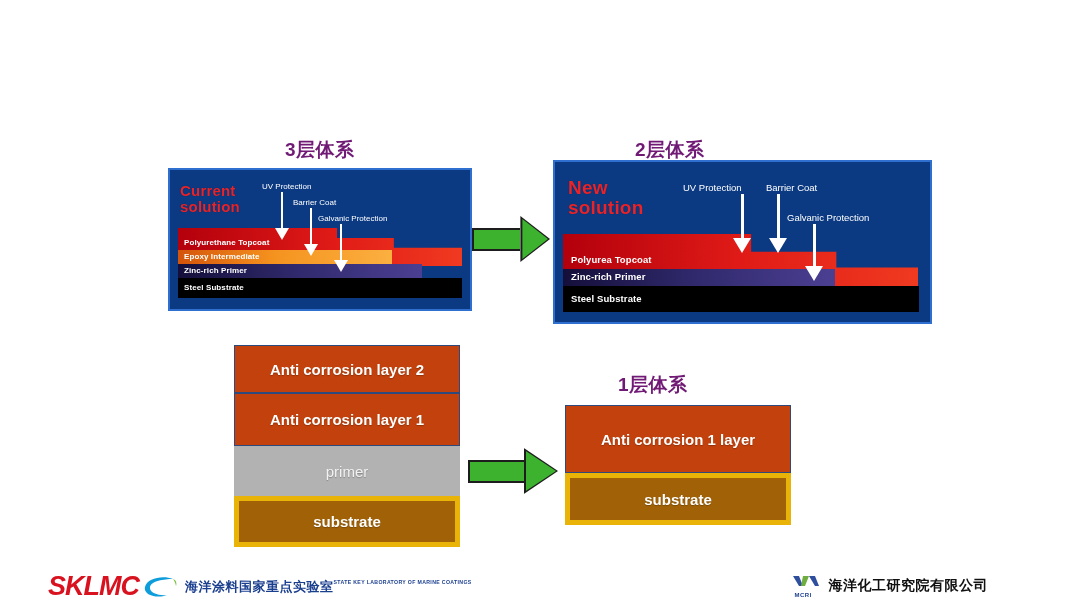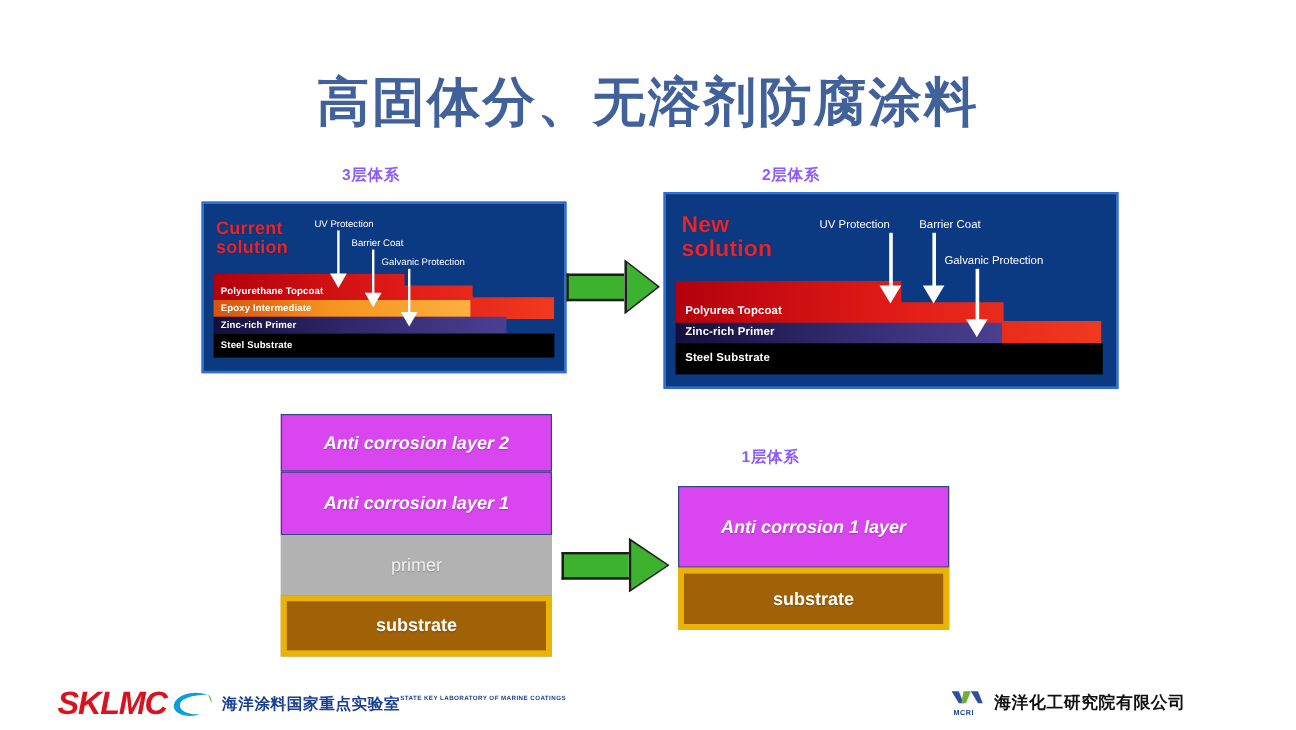--- a/index.html
+++ b/index.html
@@ -20,23 +20,23 @@
     font-weight:bold;
     color:#41619b;
     letter-spacing:2px;
     line-height:1.2;
     white-space:nowrap;
   }
 
   
   .heading{
     position:absolute;
-    font-size:13px;
+    font-size:19px;
     font-weight:bold;
-    color:#8b5cf6;
+    color:#701a75;
     letter-spacing:0.5px;
     white-space:nowrap;
   }
   #head-3 {left:285px; top:137px;}
   #head-2 {left:635px; top:137px;}
   #head-1 {left:618px; top:372px;}
 
   
   .panel{
     position:absolute;
@@ -113,21 +113,21 @@
     box-sizing:border-box;
     display:flex;align-items:center;justify-content:center;
     color:#ffffff;font-weight:bold;
     text-shadow:0 1px 1px rgba(0,0,0,.25);
   }
   #stack-left {left:234px; top:345px; width:226px;}
   #stack-right{left:565px; top:405px; width:226px;}
   #stack-left .layer-box{font-size:15px;}
   #stack-right .layer-box{font-size:15px;}
 
-  .lb-red{background:#d946ef;border:1px solid #2e4a7d;font-style:italic;}
+  .lb-red{background:#c2410c;border:1px solid #2e4a7d;}
   .lb-gray{background:#b2b2b2;border:1px solid #b2b2b2;color:#f2f2f2;font-weight:normal;}
   .lb-blue{background:#a16207;border:5px solid #eab308;}
 
   
   .footer{position:absolute;left:0;right:0;bottom:0;height:48px;}
   #logo-left{position:absolute;left:48px;bottom:8px;display:flex;align-items:center;gap:8px;}
   .sklmc-word{
     font-size:27px;font-weight:bold;font-style:italic;color:#d9121f;
     letter-spacing:-1px;line-height:1;font-family:"Liberation Sans",sans-serif;
   }
@@ -141,21 +141,20 @@
   #logo-right{position:absolute;right:92px;bottom:10px;display:flex;align-items:center;gap:7px;}
   .mcri-mark{width:30px;height:24px;position:relative;}
   .mcri-text{font-size:6px;font-weight:bold;color:#1b3f8f;position:absolute;left:3px;bottom:0px;letter-spacing:.5px;}
   .mcri-cn{font-size:14px;font-weight:bold;color:#101010;letter-spacing:.5px;}
 </style>
 </head>
 <body>
 
 <div class="slide">
 
-  <div class="title">高固体分、无溶剂防腐涂料</div>
 
   <div class="heading" id="head-3">3层体系</div>
   <div class="heading" id="head-2">2层体系</div>
   <div class="heading" id="head-1">1层体系</div>
 
   <div class="panel" id="panel-left">
 
     <div class="panel-caption">
       <span>Current</span><br>
       <span>solution</span>

